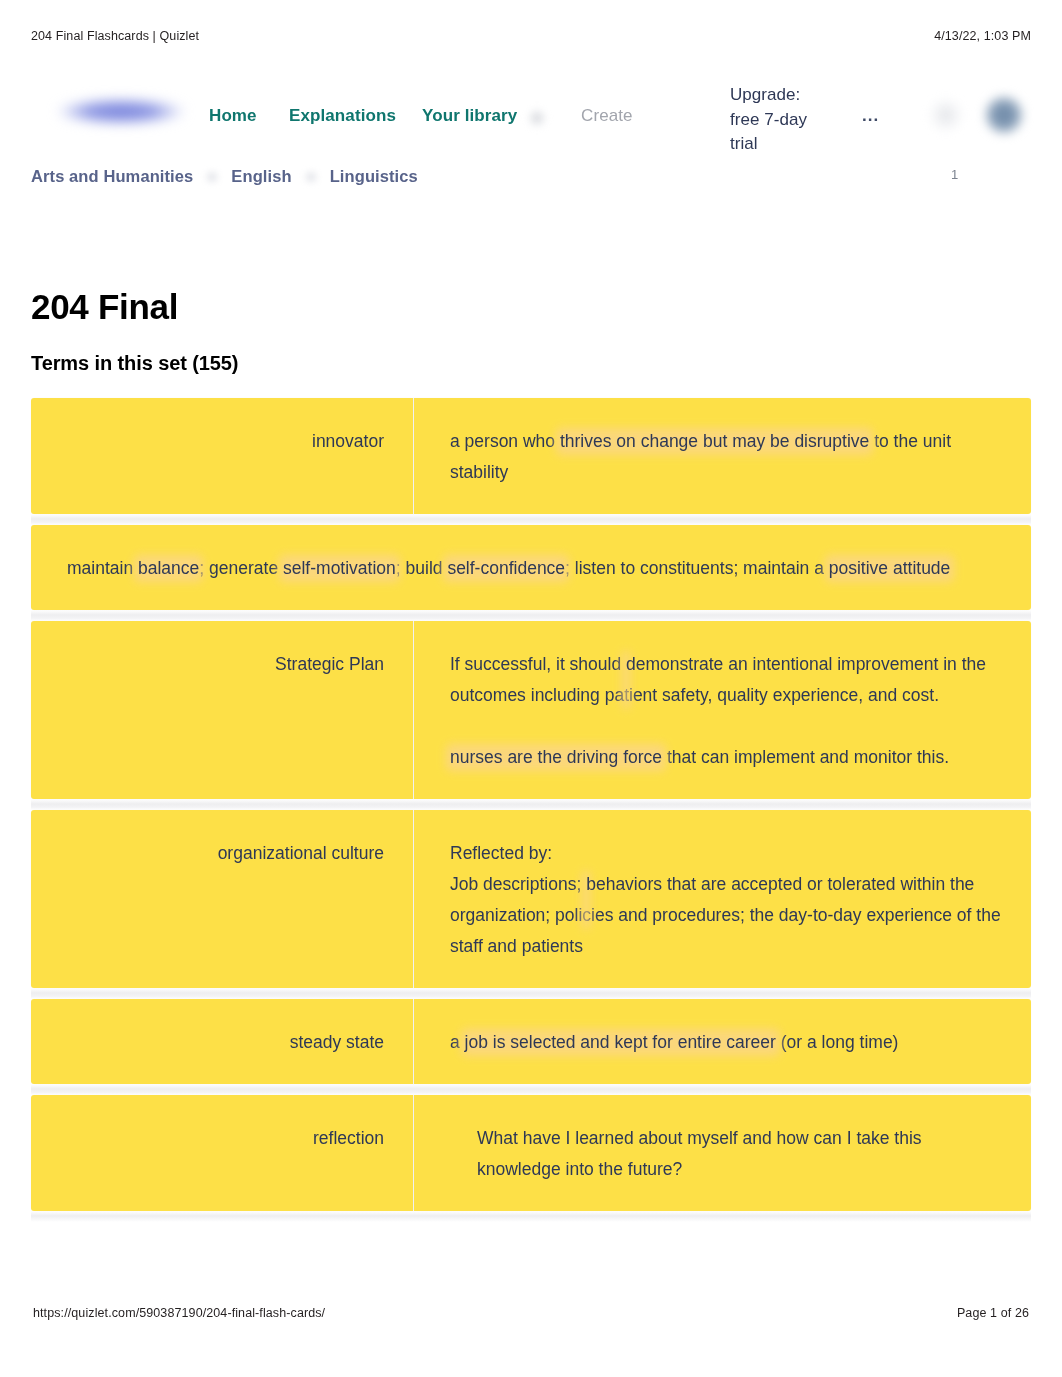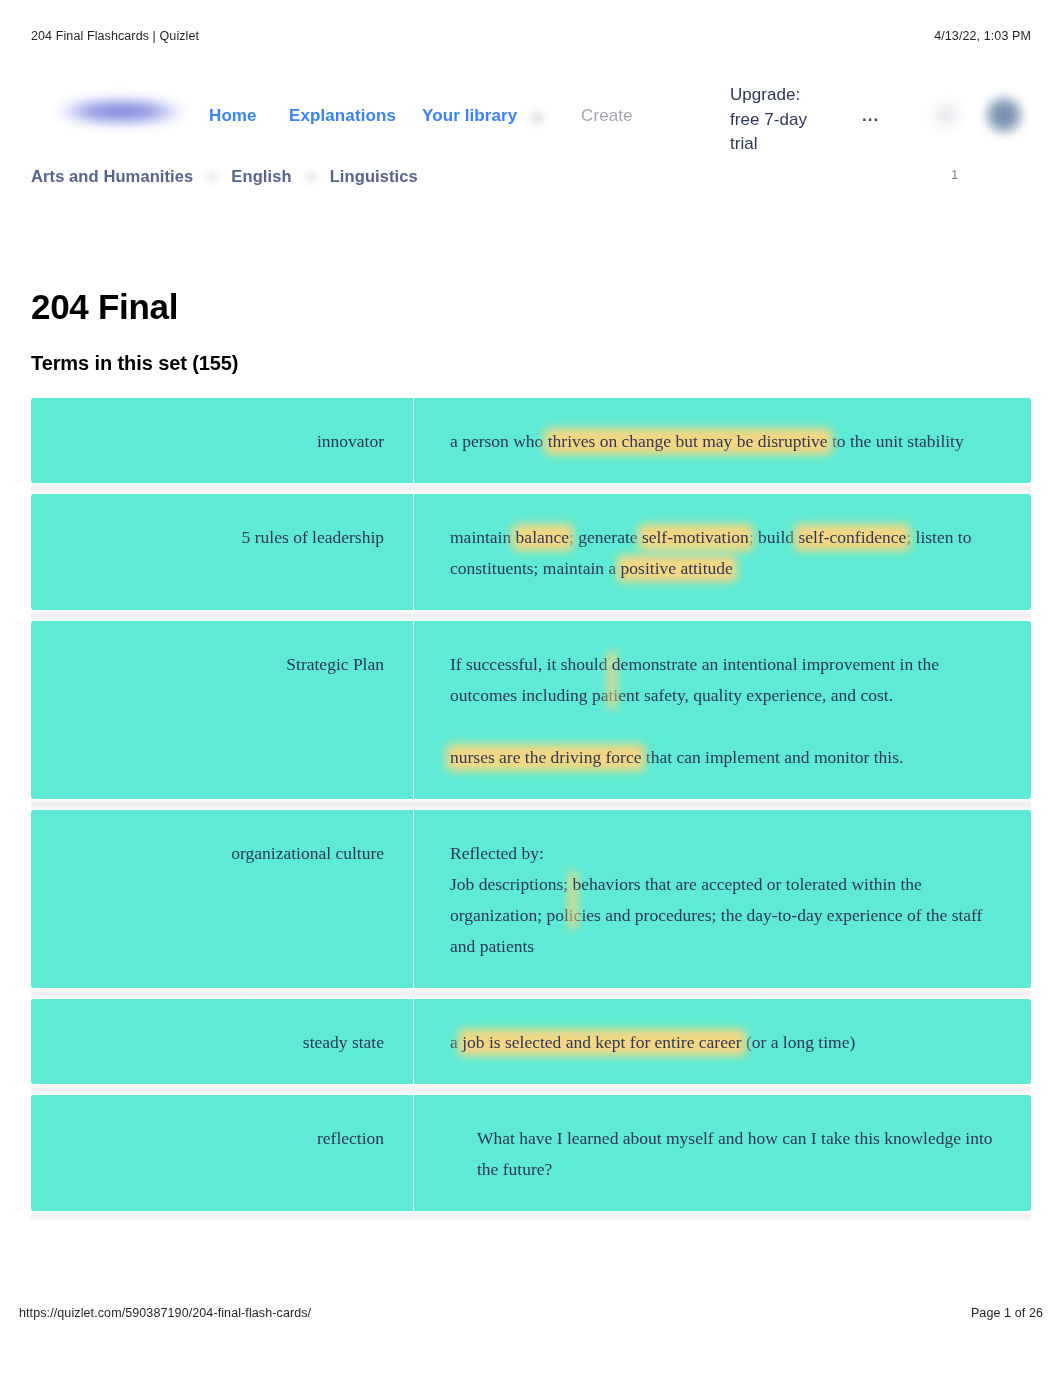--- a/index.html
+++ b/index.html
@@ -29,21 +29,21 @@
     padding: 0 31px;
     font-size: 12.5px;
     color: #231f20;
     letter-spacing: 0.1px;
   }
   .print-footer {
     position: absolute;
     bottom: 57px; left: 0; right: 0;
     display: flex;
     justify-content: space-between;
-    padding: 0 19px;
+    padding: 0 33px;
     font-size: 12.5px;
     color: #231f20;
     letter-spacing: 0.1px;
     text-align: center;
   }
 
   
   .site-nav {
     position: absolute;
     top: 78px; left: 0; right: 0;
@@ -57,21 +57,21 @@
     width: 128px; height: 35px;
     background: radial-gradient(ellipse 56% 44% at 50% 50%, #7b86dd 0%, #8e98e3 46%, rgba(160,169,232,0.55) 70%, rgba(200,206,244,0.18) 86%, rgba(255,255,255,0) 100%);
     filter: blur(6px);
     border-radius: 10px;
   }
 
   .nav-link {
     position: absolute;
     font-size: 17px;
     font-weight: 700;
-    color: #3b82f6;
+    color: #0f766e;
     letter-spacing: 0.1px;
     white-space: nowrap;
   }
   .nav-home        { left: 209px; top: 28px; }
   .nav-explanations{ left: 289px; top: 28px; }
   .nav-library     { left: 422px; top: 28px; }
   .nav-create      { left: 581px; top: 28px; font-weight: 400; color: #a2a5ad; }
 
   .nav-chevron-blur {
     position: absolute;
@@ -169,25 +169,24 @@
   
   .terms-list {
     position: absolute;
     top: 398px; left: 31px;
     width: 1000px;
   }
 
   .term-row {
     position: relative;
     display: flex;
-    background: #5eead4;
+    background: #fde047;
     margin-bottom: 11px;
     border-radius: 3px;
     box-shadow: 0 0 0 0.5px rgba(0,0,0,0.015);
-    font-family: Liberation Serif, serif;
   }
   .term-row::before {
     content: "";
     position: absolute;
     left: 0; right: 0; top: -11px;
     height: 11px;
     background: linear-gradient(to bottom, rgba(255,255,255,0) 0%, #eeeef0 45%, #f3f3f5 75%, rgba(255,255,255,0) 100%);
     pointer-events: none;
   }
   .term-row:first-child::before { display: none; }
@@ -282,21 +281,20 @@
   <h2 class="terms-heading">Terms in this set (155)</h2>
 
   <div class="terms-list" id="terms-list">
       <div class="term-row">
         <div class="term-cell">innovator</div>
         <div class="def-cell">
           <p><span>a person who </span><mark>thrives on change but may be disruptive</mark><span> to the unit stability</span></p>
         </div>
       </div>
       <div class="term-row">
-        <div class="term-cell">5 rules of leadership</div>
         <div class="def-cell">
           <p><span>maintain </span><mark>balance</mark><span>; generate </span><mark>self-motivation</mark><span>; build </span><mark>self-confidence</mark><span>; listen to constituents; maintain a </span><mark>positive attitude</mark></p>
         </div>
       </div>
       <div class="term-row">
         <div class="term-cell">Strategic Plan</div>
         <div class="def-cell">
           <p><span>If successful, it should </span><mark>demonstrate an intentional improvement in the outcomes</mark><span> including patient safety, quality experience, and cost.</span></p>
           <p class="spacer-before"><mark>nurses are the driving force</mark><span> that can implement and monitor this.</span></p>
         </div>

